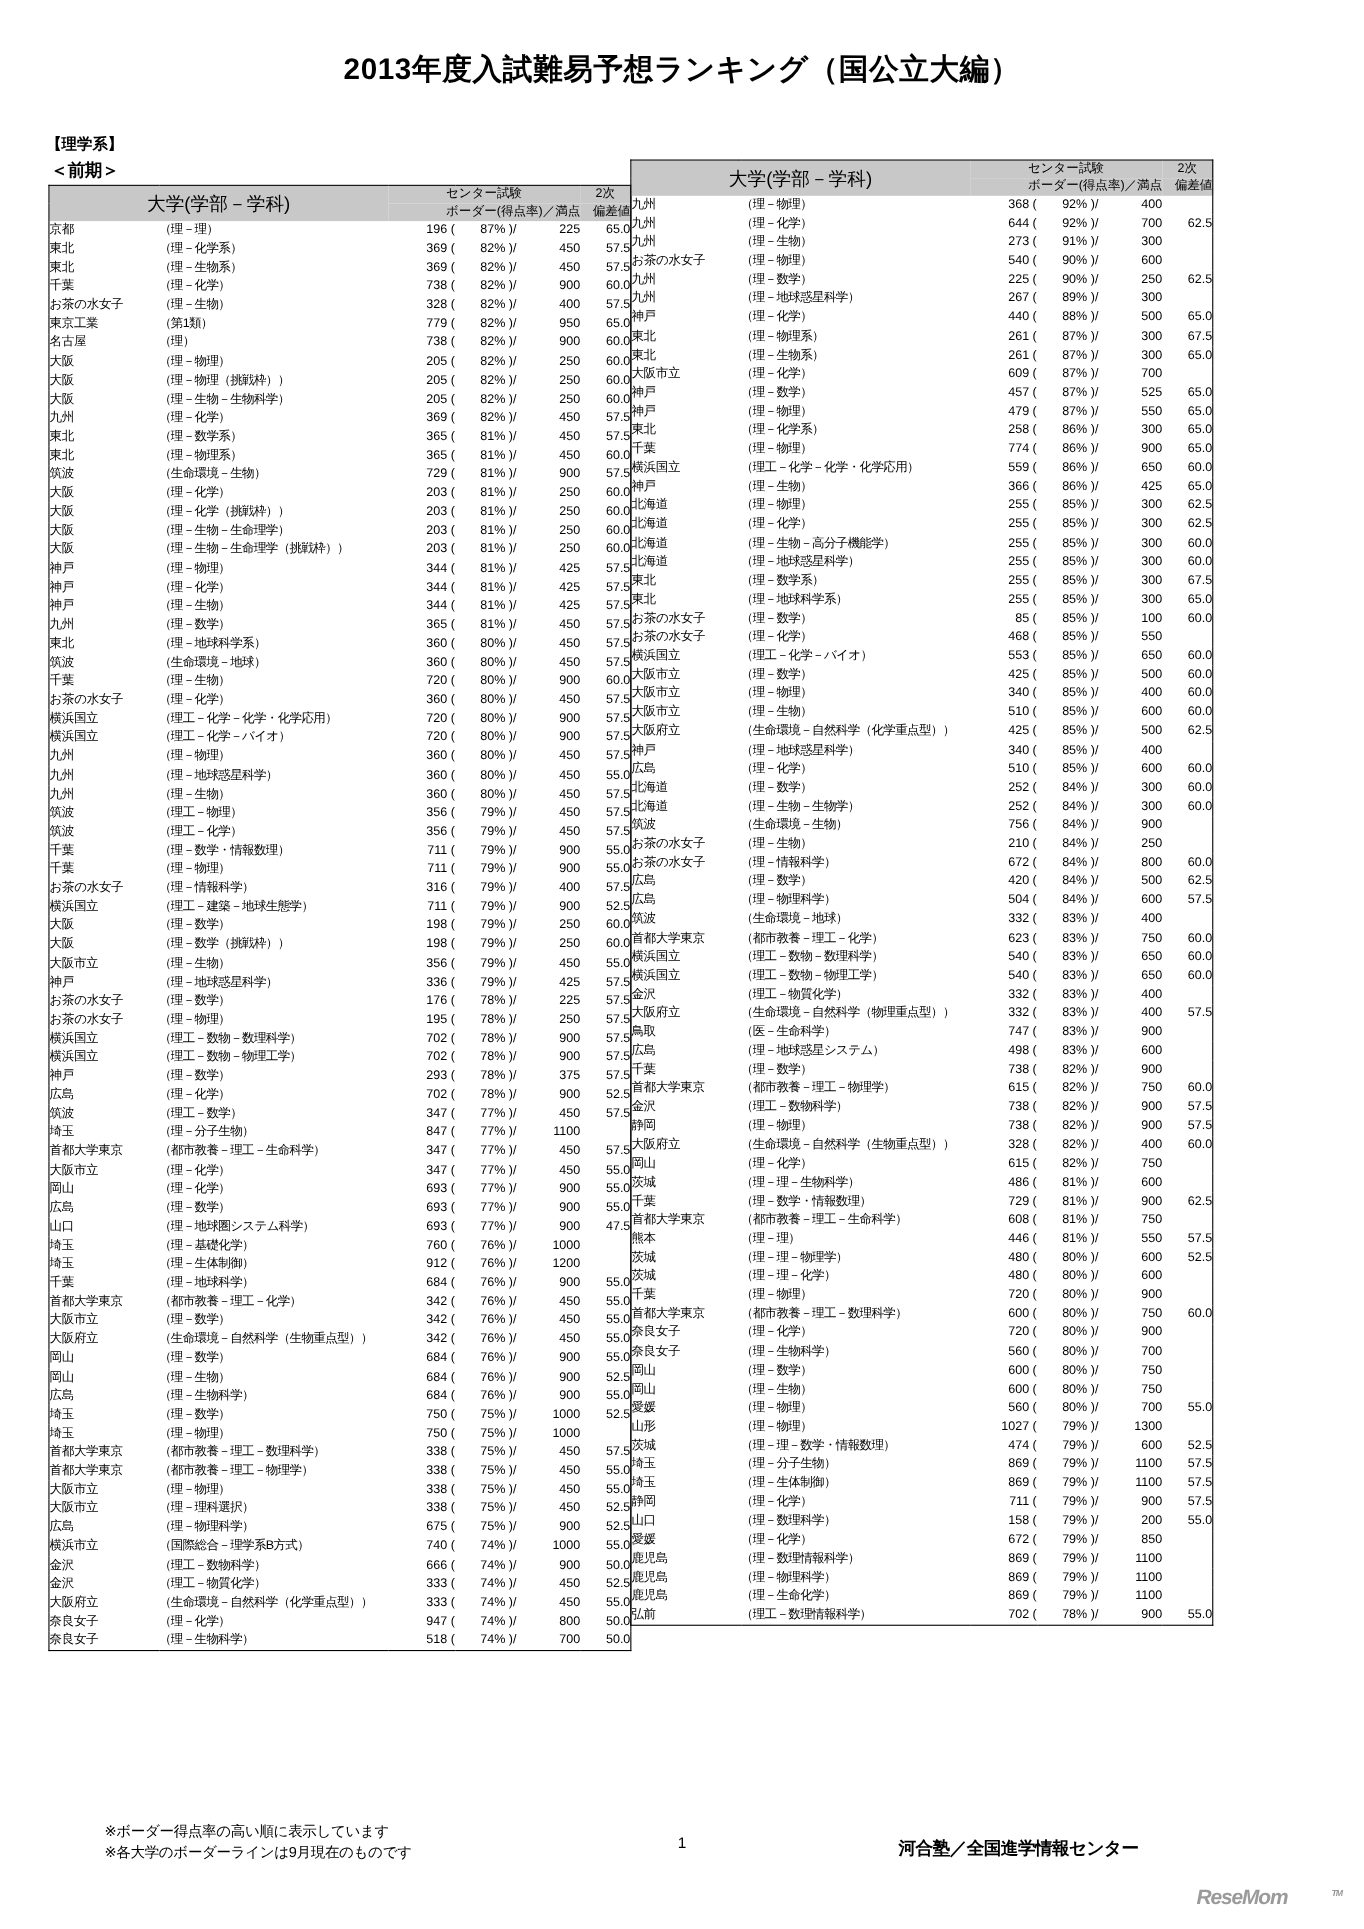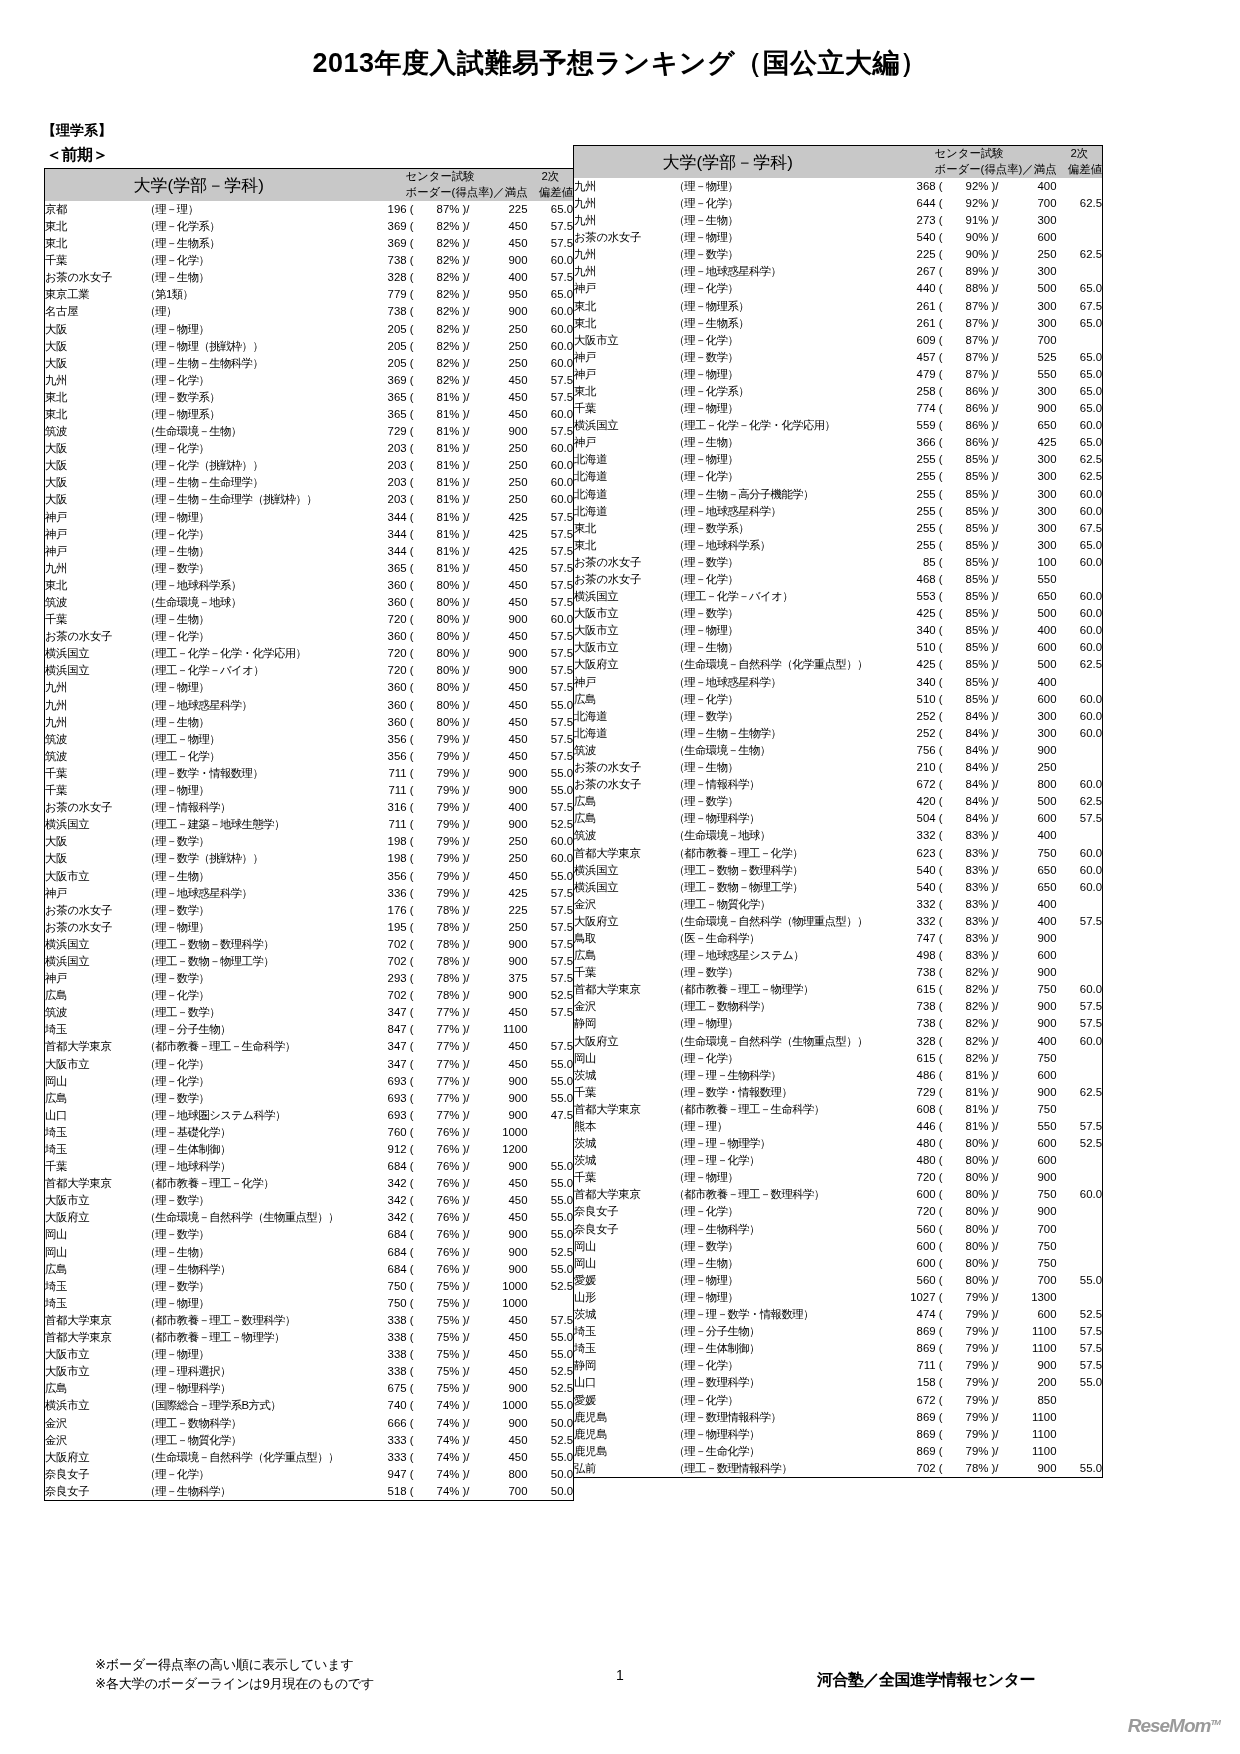--- a/index.html
+++ b/index.html
@@ -165,21 +165,21 @@
   .brand {
     position: absolute;
     right: 20px;
     top: 60px;
     font-size: 19px;
     font-weight: bold;
     font-style: italic;
     color: #9a9a9a;
     letter-spacing: -1px;
   }
-  .brand sup { font-size: 8px; vertical-align: super; }
+  .brand sup { font-size: 8px; vertical-align: super; margin-left: 40px; }
 </style>
 </head>
 <body>
 
 <div class="page">
 
   <div class="title">2013年度入試難易予想ランキング（国公立大編）</div>
 
   <div class="section-label">【理学系】</div>
 

